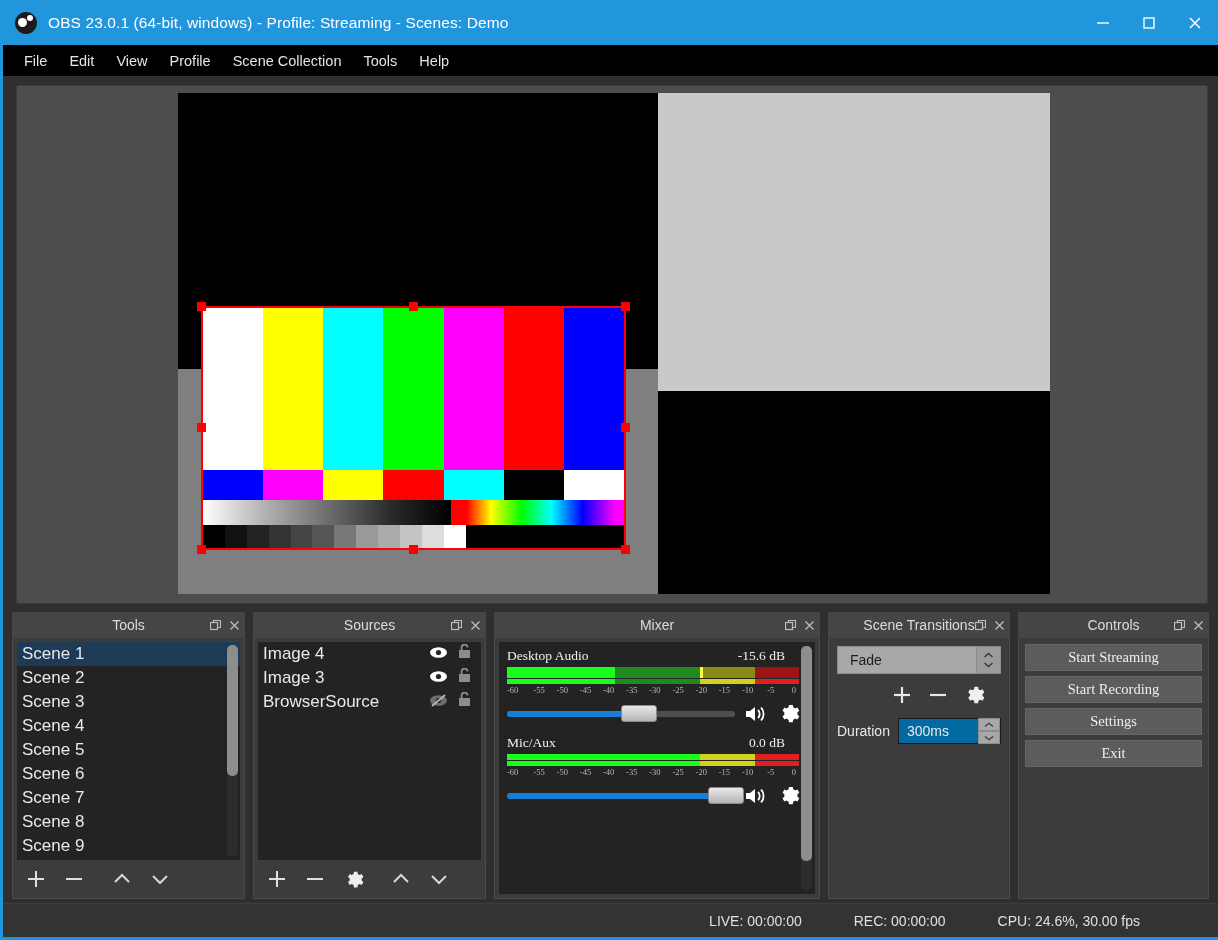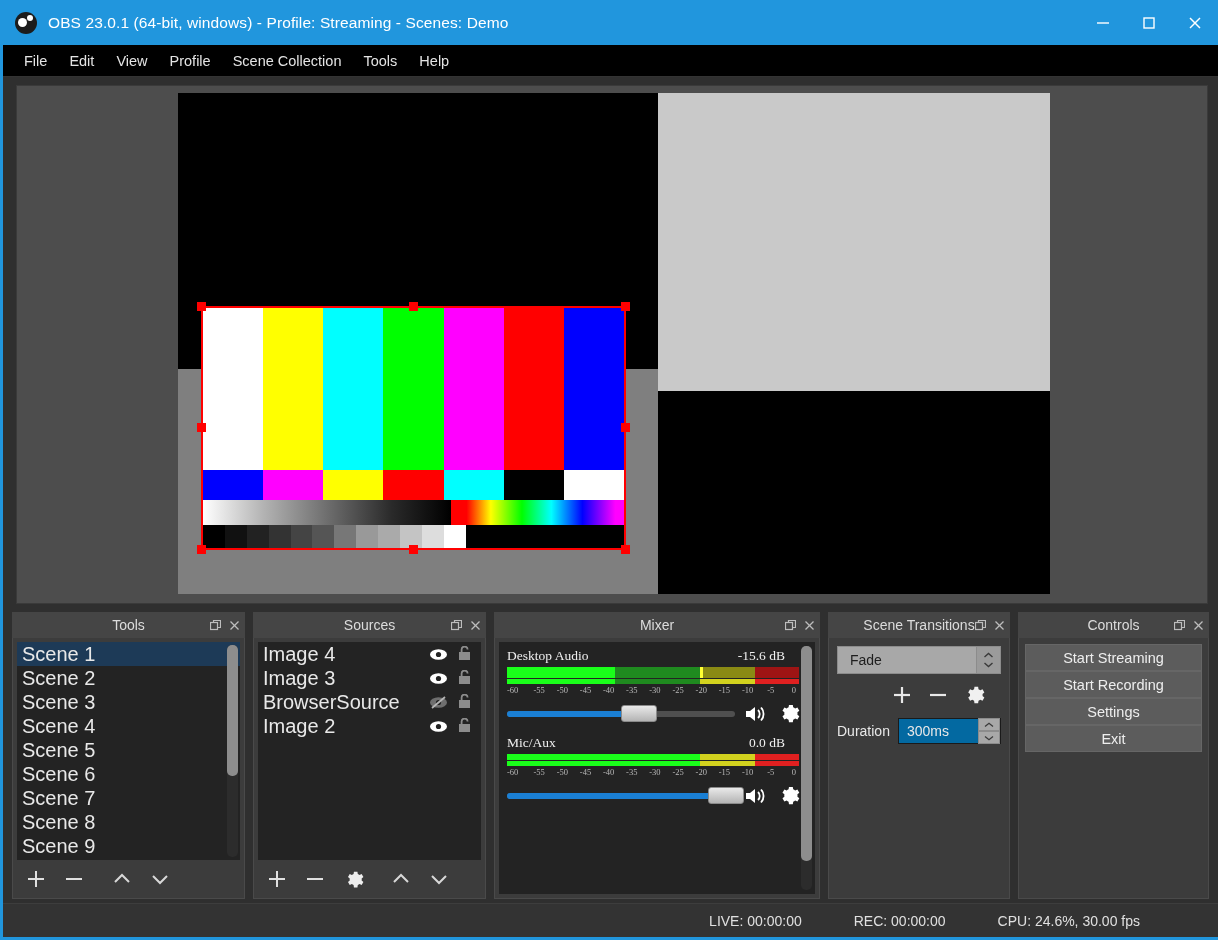--- a/index.html
+++ b/index.html
@@ -171,21 +171,21 @@
     background: #232323;
     margin: 4px 4px 0 4px;
     position: relative;
     overflow: hidden;
     min-height: 0;
   }
   .list-row {
     height: 24px;
     display: flex; align-items: center;
     padding: 0 5px;
-    color: #e8e8e8; font-size: 20px;
+    color: #e8e8e8; font-size: 17px;
     white-space: nowrap;
   }
   .list-row.selected { background: #1d3a57; }
   .list-row .src-icons { margin-left: auto; display: flex; gap: 10px; align-items: center; padding-right: 5px; }
 
   .vscroll {
     position: absolute; right: 2px; top: 3px;
     width: 11px; bottom: 3px;
     background: #2c2c2c; border-radius: 5px;
   }
@@ -300,21 +300,21 @@
   .spinbox .spin-btns {
     position: absolute; right: 0; top: -1px; bottom: -1px; width: 22px;
     display: flex; flex-direction: column;
   }
   .spinbox .spin-btns div {
     flex: 1 1 50%; background: #a8a8a8; border: 1px solid #8c8c8c;
     display: flex; align-items: center; justify-content: center; color: #3a3a3a;
   }
 
   
-  .controls-body { padding: 6px 6px 4px 6px; display: flex; flex-direction: column; flex:1 1 auto; min-height:0; }
+  .controls-body { padding: 6px 6px 4px 6px; display: flex; flex-direction: column; gap: 5px; flex:1 1 auto; min-height:0;font-family:Liberation Serif, serif; }
   .ctrl-btn {
     height: 27px; background: #5c5c5c;
     color: #eeeeee; font-size: 14.5px;
     display: flex; align-items: center; justify-content: center;
     border: 1px solid #666;
   }
 
   
   .statusbar {
     flex: 0 0 34px;
@@ -551,33 +551,20 @@
                   </svg></span>
             </span>
           </div>
           <div class="list-row">
             <span>BrowserSource</span>
             <span class="src-icons">
               <span><svg width="19" height="13" viewBox="0 0 19 13">
                     <ellipse cx="9.5" cy="6.5" rx="8.5" ry="5.2" fill="#6e6e6e"></ellipse>
                     <circle cx="9.5" cy="6.5" r="2.6" fill="#232323"></circle>
                     <line x1="3" y1="12" x2="16" y2="1" stroke="#b5b5b5" stroke-width="1.8"></line>
-                  </svg></span>
-              <span><svg width="13" height="15" viewBox="0 0 13 15">
-                    <rect x="1" y="6" width="11" height="8" fill="#8c8c8c"></rect>
-                    <path d="M3.6 6 V3.6 A3 3 0 0 1 9.6 3.6" fill="none" stroke="#8c8c8c" stroke-width="1.8"></path>
-                  </svg></span>
-            </span>
-          </div>
-          <div class="list-row">
-            <span>Image 2</span>
-            <span class="src-icons">
-              <span><svg width="19" height="13" viewBox="0 0 19 13">
-                    <ellipse cx="9.5" cy="6.5" rx="8.5" ry="5.2" fill="#ffffff"></ellipse>
-                    <circle cx="9.5" cy="6.5" r="2.6" fill="#232323"></circle>
                   </svg></span>
               <span><svg width="13" height="15" viewBox="0 0 13 15">
                     <rect x="1" y="6" width="11" height="8" fill="#8c8c8c"></rect>
                     <path d="M3.6 6 V3.6 A3 3 0 0 1 9.6 3.6" fill="none" stroke="#8c8c8c" stroke-width="1.8"></path>
                   </svg></span>
             </span>
           </div>
         </div>
         <div class="toolbar-row">
           <div class="tb-btn">

